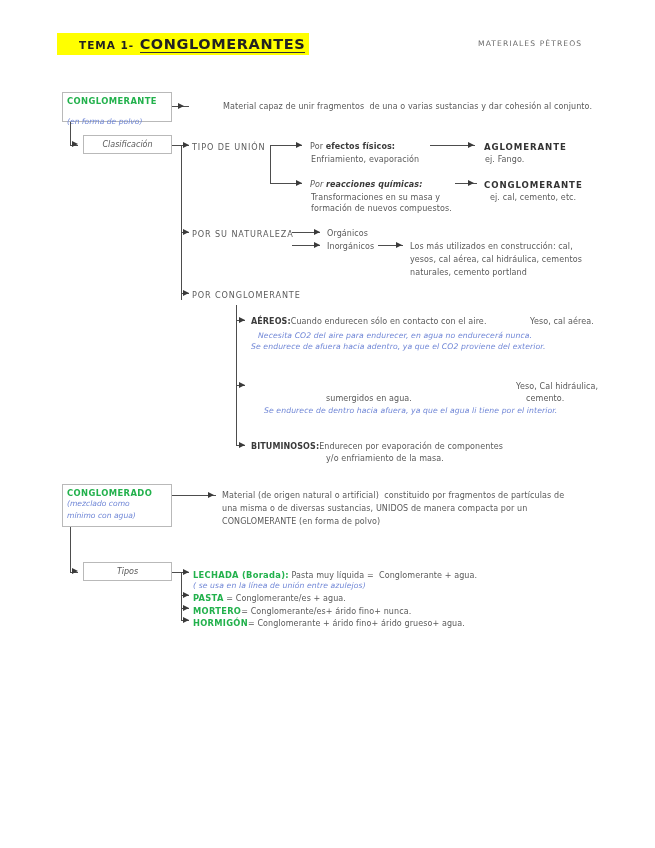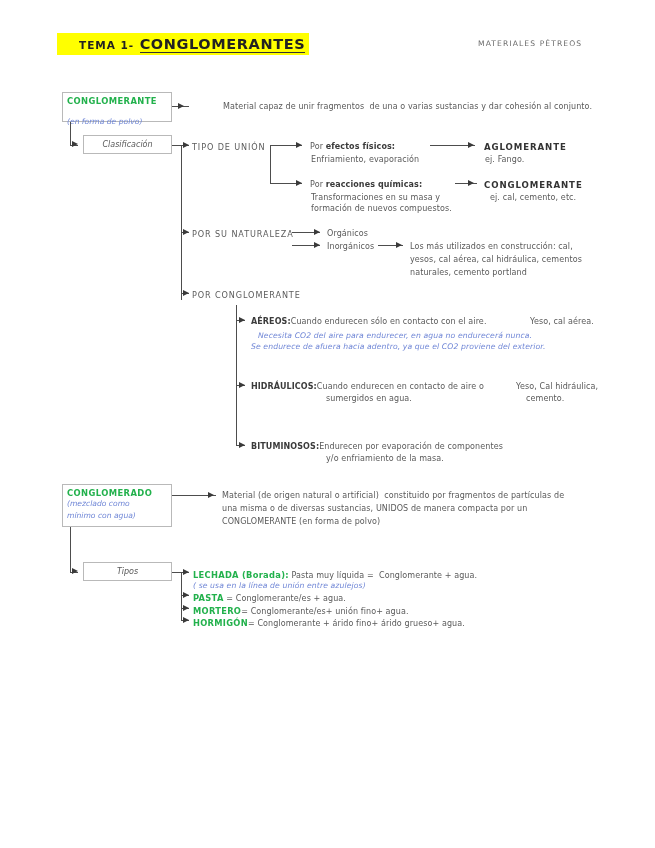--- a/index.html
+++ b/index.html
@@ -129,21 +129,21 @@
   <div class="arrow" style="left:296px;top:179.5px;"></div>
 
   <div class="txt t-body" style="left:310px;top:141px;"><span>Por </span><span class="inline-b">efectos físicos:</span></div>
   <div class="txt t-body" style="left:311px;top:154px;">Enfriamiento, evaporación</div>
 
   <div class="line-h" style="left:430px;top:145px;width:45px;"></div>
   <div class="arrow" style="left:468px;top:141.5px;"></div>
   <div class="txt t-caps" style="left:484px;top:141px;">AGLOMERANTE</div>
   <div class="txt t-body" style="left:485px;top:154px;">ej. Fango.</div>
 
-  <div class="txt t-body" style="left:310px;top:179px;"><span>Por </span><span class="inline-b">reacciones químicas:</span></div>
+  <div class="txt t-body" style="left:310px;top:179px;font-style:italic;"><span>Por </span><span class="inline-b">reacciones químicas:</span></div>
   <div class="txt t-body" style="left:311px;top:192px;">Transformaciones en su masa y</div>
   <div class="txt t-body" style="left:311px;top:203px;text-align:right;">formación de nuevos compuestos.</div>
 
   <div class="line-h" style="left:455px;top:183px;width:22px;"></div>
   <div class="arrow" style="left:468px;top:179.5px;"></div>
   <div class="txt t-caps" style="left:484px;top:179px;">CONGLOMERANTE</div>
   <div class="txt t-body" style="left:490px;top:192px;">ej. cal, cemento, etc.</div>
 
   <div class="line-h" style="left:292px;top:232px;width:28px;"></div>
   <div class="arrow" style="left:314px;top:228.5px;"></div>
@@ -163,24 +163,24 @@
 
   <div class="line-h" style="left:236px;top:320px;width:9px;"></div>
   <div class="arrow" style="left:239px;top:316.5px;"></div>
   <div class="txt t-body" style="left:251px;top:316px;"><span class="inline-b">AÉREOS:</span><span>Cuando endurecen sólo en contacto con el aire.</span></div>
   <div class="txt t-body" style="left:530px;top:316px;">Yeso, cal aérea.</div>
   <div class="txt t-note" style="left:258px;top:330px;">Necesita CO2 del aire para endurecer, en agua no endurecerá nunca.</div>
   <div class="txt t-note" style="left:251px;top:341px;">Se endurece de afuera hacia adentro, ya que el CO2 proviene del exterior.</div>
 
   <div class="line-h" style="left:236px;top:385px;width:9px;"></div>
   <div class="arrow" style="left:239px;top:381.5px;"></div>
-  <div class="txt t-body" style="left:251px;top:381px;"><span class="inline-b">HIDRÁULICOS:</span><span>Cuando endurecen en contacto de aire o</span></div>
   <div class="txt t-body" style="left:326px;top:393px;">sumergidos en agua.</div>
   <div class="txt t-body" style="left:516px;top:381px;">Yeso, Cal hidráulica,</div>
   <div class="txt t-body" style="left:526px;top:393px;">cemento.</div>
+  <div class="txt t-note" style="left:264px;top:405px;">Se endurece de dentro hacia afuera, ya que el agua li tiene por el interior.</div>
 
   <div class="line-h" style="left:236px;top:445px;width:9px;"></div>
   <div class="arrow" style="left:239px;top:441.5px;"></div>
   <div class="txt t-body" style="left:251px;top:441px;"><span class="inline-b">BITUMINOSOS:</span><span>Endurecen por evaporación de componentes</span></div>
   <div class="txt t-body" style="left:326px;top:453px;">y/o enfriamiento de la masa.</div>
 
   <div class="box" id="box-conglomerado">
     <span class="lbl grn">CONGLOMERADO</span>
     <span class="lbl sub blu">(mezclado como</span>
     <span class="lbl sub blu">mínimo con agua)</span>
@@ -207,19 +207,19 @@
   <div class="arrow" style="left:183px;top:568.5px;"></div>
   <div class="txt" style="left:193px;top:567px;"><span class="t-grn">LECHADA (Borada):</span><span class="t-body"> Pasta muy líquida =  Conglomerante + agua.</span></div>
   <div class="txt t-note" style="left:193px;top:580px;">( se usa en la línea de unión entre azulejos)</div>
 
   <div class="line-h" style="left:181px;top:595px;width:8px;"></div>
   <div class="arrow" style="left:183px;top:591.5px;"></div>
   <div class="txt" style="left:193px;top:590px;"><span class="t-grn">PASTA</span><span class="t-body"> = Conglomerante/es + agua.</span></div>
 
   <div class="line-h" style="left:181px;top:608px;width:8px;"></div>
   <div class="arrow" style="left:183px;top:604.5px;"></div>
-  <div class="txt" style="left:193px;top:603px;"><span class="t-grn">MORTERO</span><span class="t-body">= Conglomerante/es+ unión fino+ agua.</span></div>
+  <div class="txt" style="left:193px;top:603px;"><span class="t-grn">MORTERO</span><span class="t-body">= Conglomerante/es+ árido fino+ nunca.</span></div>
 
   <div class="line-h" style="left:181px;top:620px;width:8px;"></div>
   <div class="arrow" style="left:183px;top:616.5px;"></div>
   <div class="txt" style="left:193px;top:615px;"><span class="t-grn">HORMIGÓN</span><span class="t-body">= Conglomerante + árido fino+ árido grueso+ agua.</span></div>
 
 </div>
 
 </body></html>

